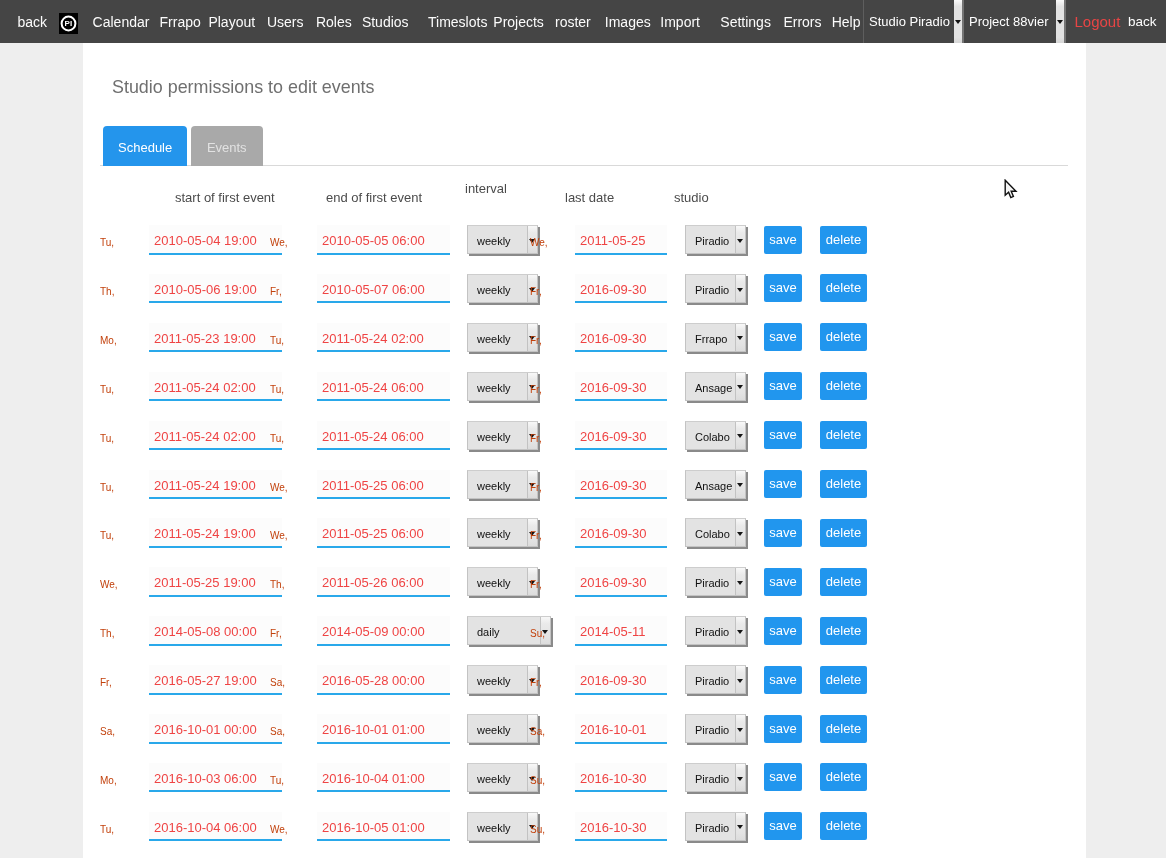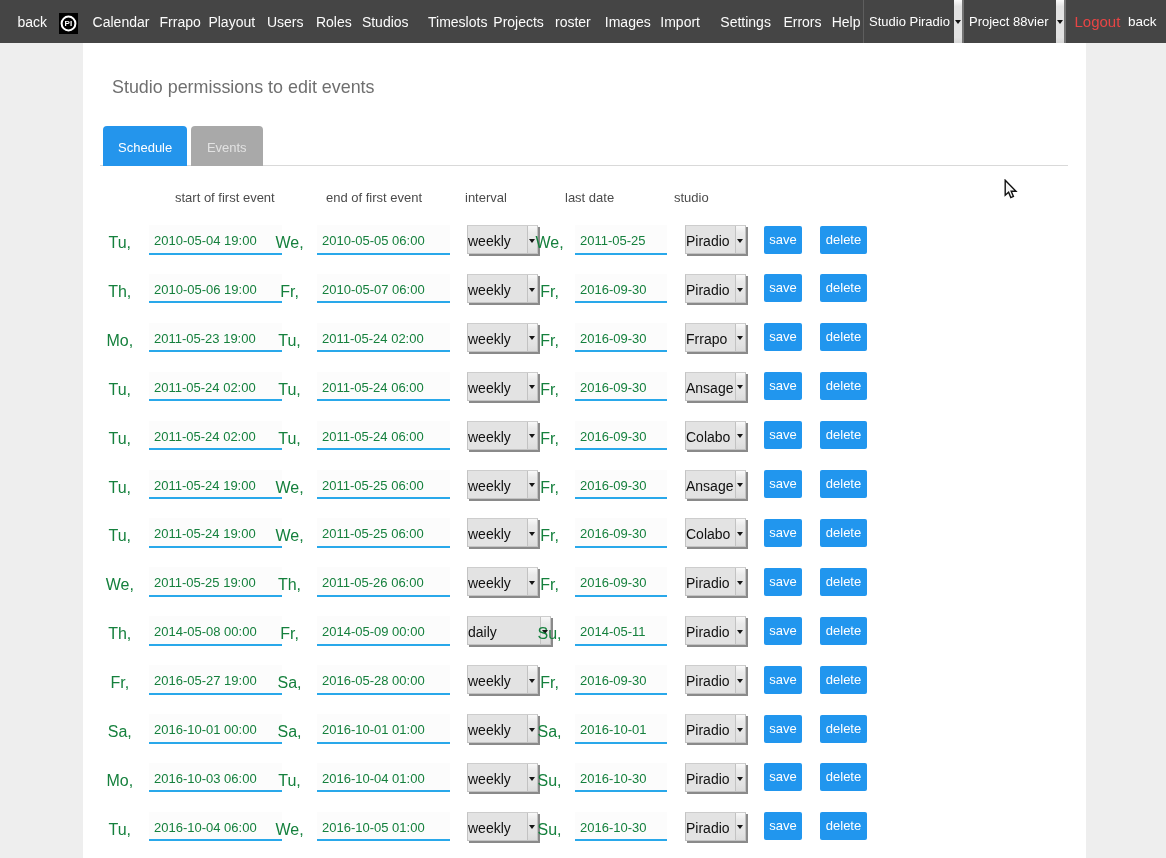--- a/index.html
+++ b/index.html
@@ -3,23 +3,23 @@
 <style>
 *{margin:0;padding:0;box-sizing:border-box}
 body{font-family:"Liberation Sans",sans-serif;background:#eee;}
 #page{position:relative;width:1166px;height:858px;overflow:hidden;background:#eeeeee;}
 #nav{position:absolute;left:0;top:0;width:1166px;height:43px;background:#454545;}
 .ni{position:absolute;top:0;height:43px;line-height:44px;color:#fcfcfc;font-size:14px;white-space:nowrap;}
 #white{position:absolute;left:83px;top:43px;width:1003px;height:815px;background:#ffffff;}
 .abs{position:absolute;white-space:nowrap;}
 .tab{position:absolute;top:126px;height:40px;line-height:43px;text-align:center;font-size:13px;border-radius:4px 4px 0 0;}
 .hl{position:absolute;font-size:13px;color:#4b4b4b;}
-.day{position:absolute;font-size:16px;color:#15803d;text-align:center;line-height:29px;padding-top:3px;}
-.inp{position:absolute;height:29.5px;background:#fcfcfc;border-bottom:2px solid #29a8ea;font-size:13px;color:#15803d;line-height:27px;padding-left:5px;padding-top:2px;}
-.sel{position:absolute;height:29px;background:#e3e3e3;border:1px solid #c3c3c3;border-top-color:#cdcdcd;box-shadow:2px 2px 0 #8a8a8a;font-size:14px;color:#101010;line-height:27px;padding-left:0;padding-top:2px;}
+.day{position:absolute;font-size:10px;color:#c2410c;text-align:left;line-height:29px;padding-top:3px;}
+.inp{position:absolute;height:29.5px;background:#fcfcfc;border-bottom:2px solid #29a8ea;font-size:13px;color:#ef4444;line-height:27px;padding-left:5px;padding-top:2px;}
+.sel{position:absolute;height:29px;background:#e3e3e3;border:1px solid #c3c3c3;border-top-color:#cdcdcd;box-shadow:2px 2px 0 #8a8a8a;font-size:11px;color:#101010;line-height:27px;padding-left:9px;padding-top:2px;}
 .arr{position:absolute;right:0;top:0;bottom:0;width:10px;background:linear-gradient(#f8f8f8,#eaeaea 25%,#e3e3e3 75%,#dcdcdc);border-left:1px solid #c2c2c2;}
 .arr:after{content:"";position:absolute;left:1px;top:12.7px;width:0;height:0;border:3.7px solid transparent;border-top:4.4px solid #151515;}
 .btn{position:absolute;height:28px;line-height:28px;background:#2196ee;color:#fff;font-size:13px;text-align:center;border-radius:2px;}
 .navarr{position:absolute;top:0;height:44.5px;width:10.5px;background:linear-gradient(#fafafa,#e2e2e2 15%,#e2e2e2 85%,#d4d4d4);border-right:2px solid #757575;border-bottom:1.5px solid #999;}
 .navarr:after{content:"";position:absolute;left:1.3px;top:20px;width:0;height:0;border:3.7px solid transparent;border-top:4.4px solid #111;}
 </style></head><body>
 <div id="page">
 <div id="nav">
 <span class="ni" style="left:17.5px">back</span>
 <span class="ni" style="left:92.6px">Calendar</span>
@@ -49,21 +49,21 @@
 <span class="ni" style="left:1074.5px;font-size:15px;color:#e84545;">Logout</span>
 <span class="ni" style="left:1128px;font-size:13.5px;color:#fff">back</span>
 </div>
 <div id="white"></div>
 <div class="abs" style="left:112px;top:77px;font-size:17.9px;color:#6f6f6f">Studio permissions to edit events</div>
 <div class="abs" style="left:100px;top:165px;width:968px;height:1px;background:#d9d9d9"></div>
 <div class="tab" style="left:103.3px;width:83.7px;background:#2495ec;color:#fff">Schedule</div>
 <div class="tab" style="left:190.5px;width:72.5px;background:#a9a9a9;color:#e2e2e2">Events</div>
 <div class="hl abs" style="left:175px;top:190px">start of first event</div>
 <div class="hl abs" style="left:326px;top:190px">end of first event</div>
-<div class="hl abs" style="left:465px;top:190px">interval</div>
+<div class="hl abs" style="left:465px;top:181px">interval</div>
 <div class="hl abs" style="left:565px;top:190px">last date</div>
 <div class="hl abs" style="left:674px;top:190px">studio</div>
 <div class="day" style="left:100px;top:225.0px;width:39.5px">Tu,</div>
 <div class="inp" style="left:149px;top:225.0px;width:133px">2010-05-04 19:00</div>
 <div class="day" style="left:270px;top:225.0px;width:39px">We,</div>
 <div class="inp" style="left:317px;top:225.0px;width:133px">2010-05-05 06:00</div>
 <div class="sel" style="left:467px;top:225.0px;width:71px">weekly<div class="arr"></div></div>
 <div class="day" style="left:530px;top:225.0px;width:39px">We,</div>
 <div class="inp" style="left:575px;top:225.0px;width:92px">2011-05-25</div>
 <div class="sel" style="left:685px;top:225.0px;width:61px">Piradio<div class="arr"></div></div>

